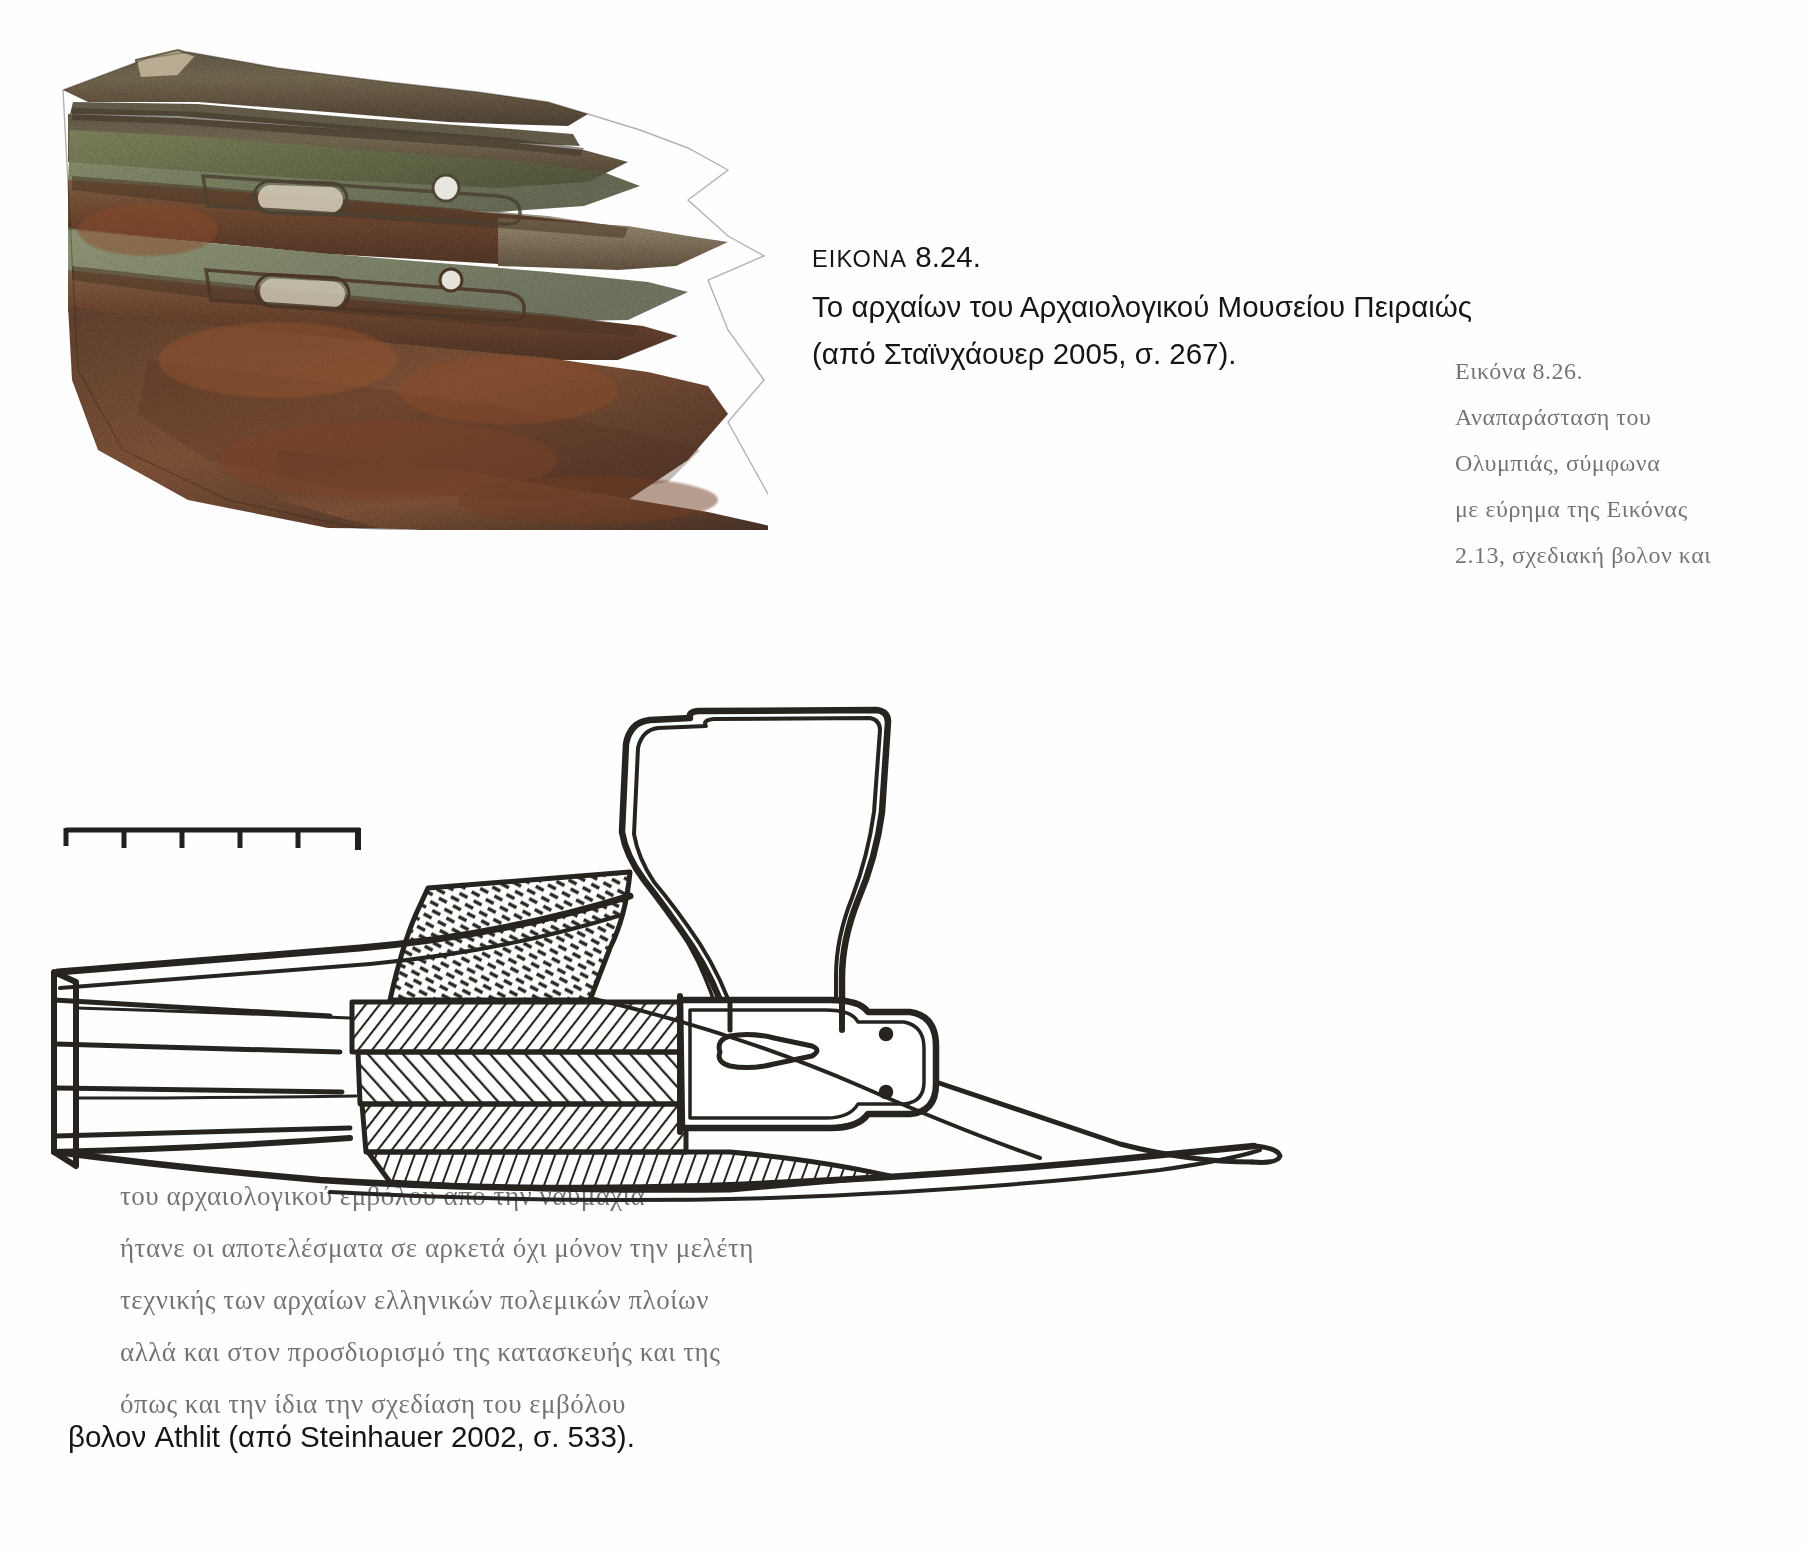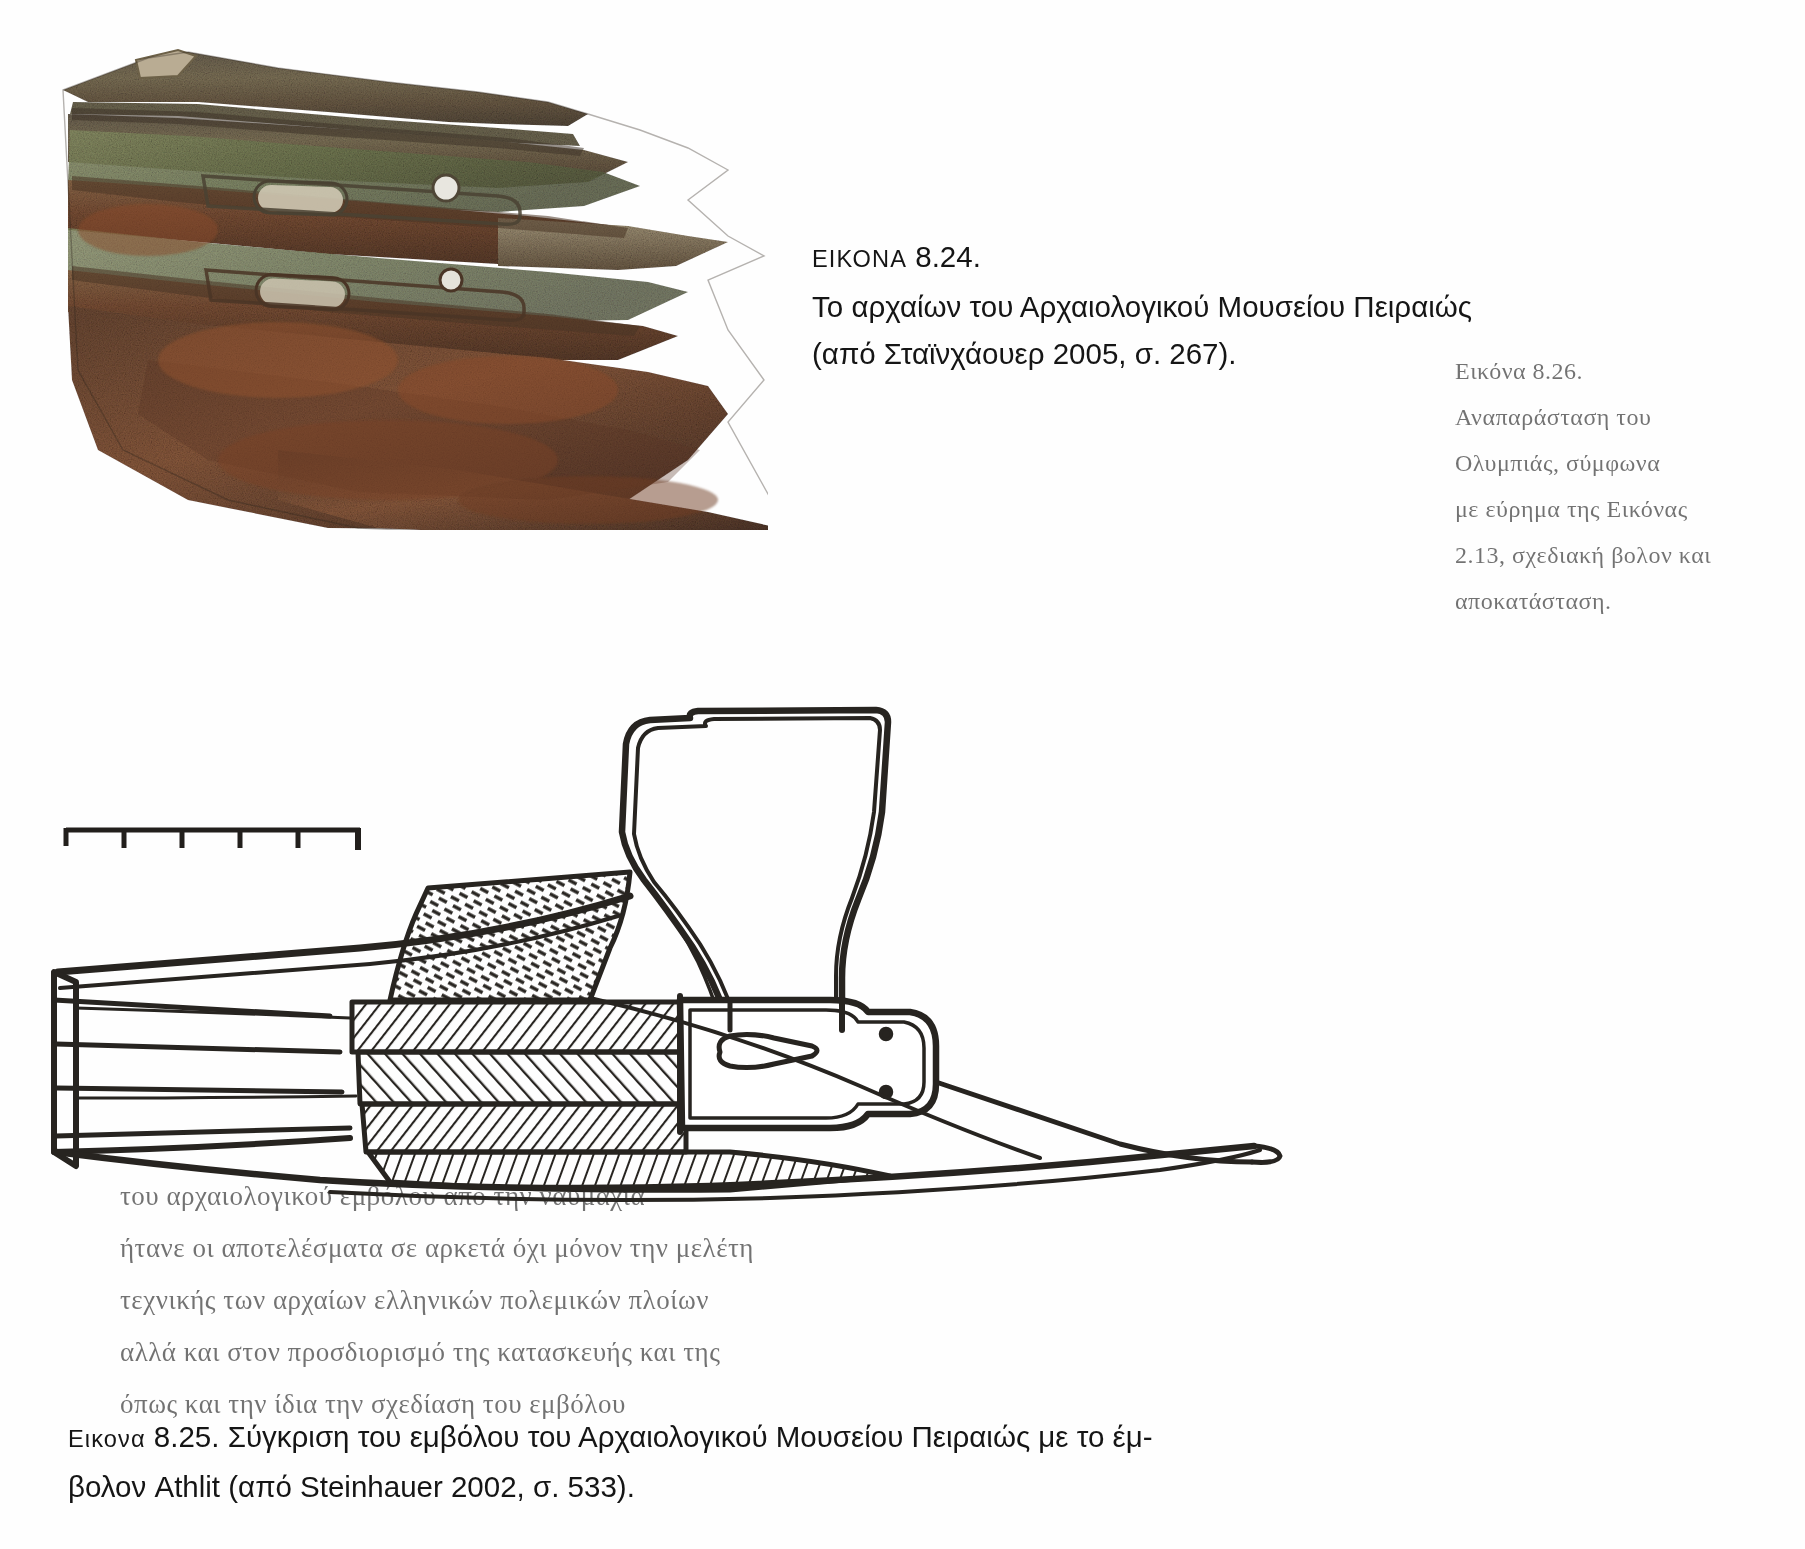--- a/index.html
+++ b/index.html
@@ -106,21 +106,20 @@
 <body>
 
 <div class="page">
 
   <div class="ghost ghost-block-right">
     <div class="ghost-line">Εικόνα 8.26.</div>
     <div class="ghost-line">Αναπαράσταση του</div>
     <div class="ghost-line">Ολυμπιάς, σύμφωνα</div>
     <div class="ghost-line">με εύρημα της Εικόνας</div>
     <div class="ghost-line">2.13, σχεδιακή βολον και</div>
-    <div class="ghost-line">αποκατάσταση.</div>
   </div>
 
   <div class="ghost ghost-block-mid">
     <div class="ghost-line">του αρχαιολογικού εμβόλου από την ναυμαχία</div>
     <div class="ghost-line">ήτανε οι αποτελέσματα σε αρκετά όχι μόνον την μελέτη</div>
     <div class="ghost-line">τεχνικής των αρχαίων ελληνικών πολεμικών πλοίων</div>
     <div class="ghost-line">αλλά και στον προσδιορισμό της κατασκευής και της</div>
     <div class="ghost-line">όπως και την ίδια την σχεδίαση του εμβόλου</div>
   </div>
 
@@ -312,21 +311,16 @@
         <path d="M560 298 Q700 330 830 386 Q930 430 1010 458" stroke-width="4"></path>
         <path d="M906 382 Q1000 414 1090 444 Q1160 462 1222 462" stroke-width="5"></path>
 
         <path d="M46 308 Q180 312 320 318" stroke-width="3"></path>
         <path d="M46 398 Q180 398 326 396" stroke-width="3"></path>
       </g>
     </svg>
   </div>
 
   <div class="caption" id="caption-825">
-    <div>
-      <span class="sc">Εικονα</span>
-      <span>8.25.</span>
-      <span>Σύγκριση του εμβόλου του Αρχαιολογικού Μουσείου Πειραιώς με το έμ-</span>
-    </div>
     <div>βολον Athlit (από Steinhauer 2002, σ. 533).</div>
   </div>
 
 </div>
 
 </body></html>

